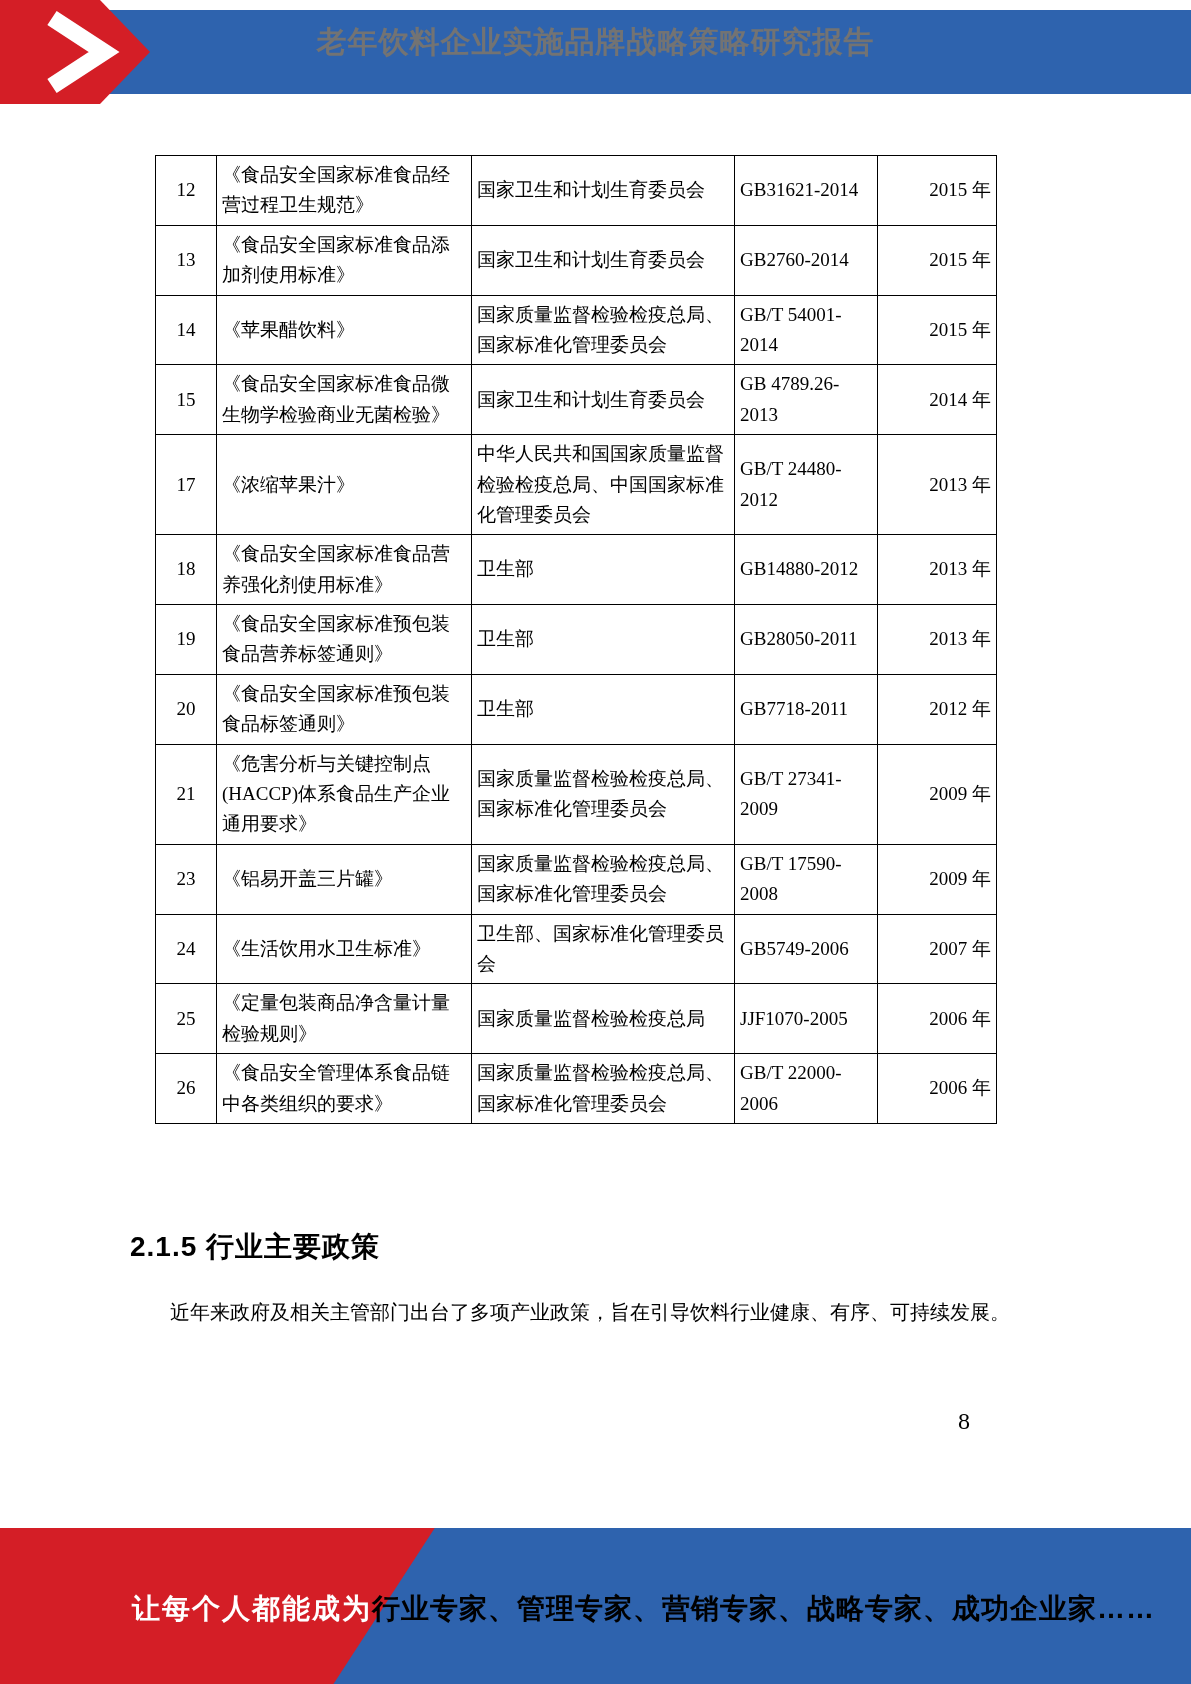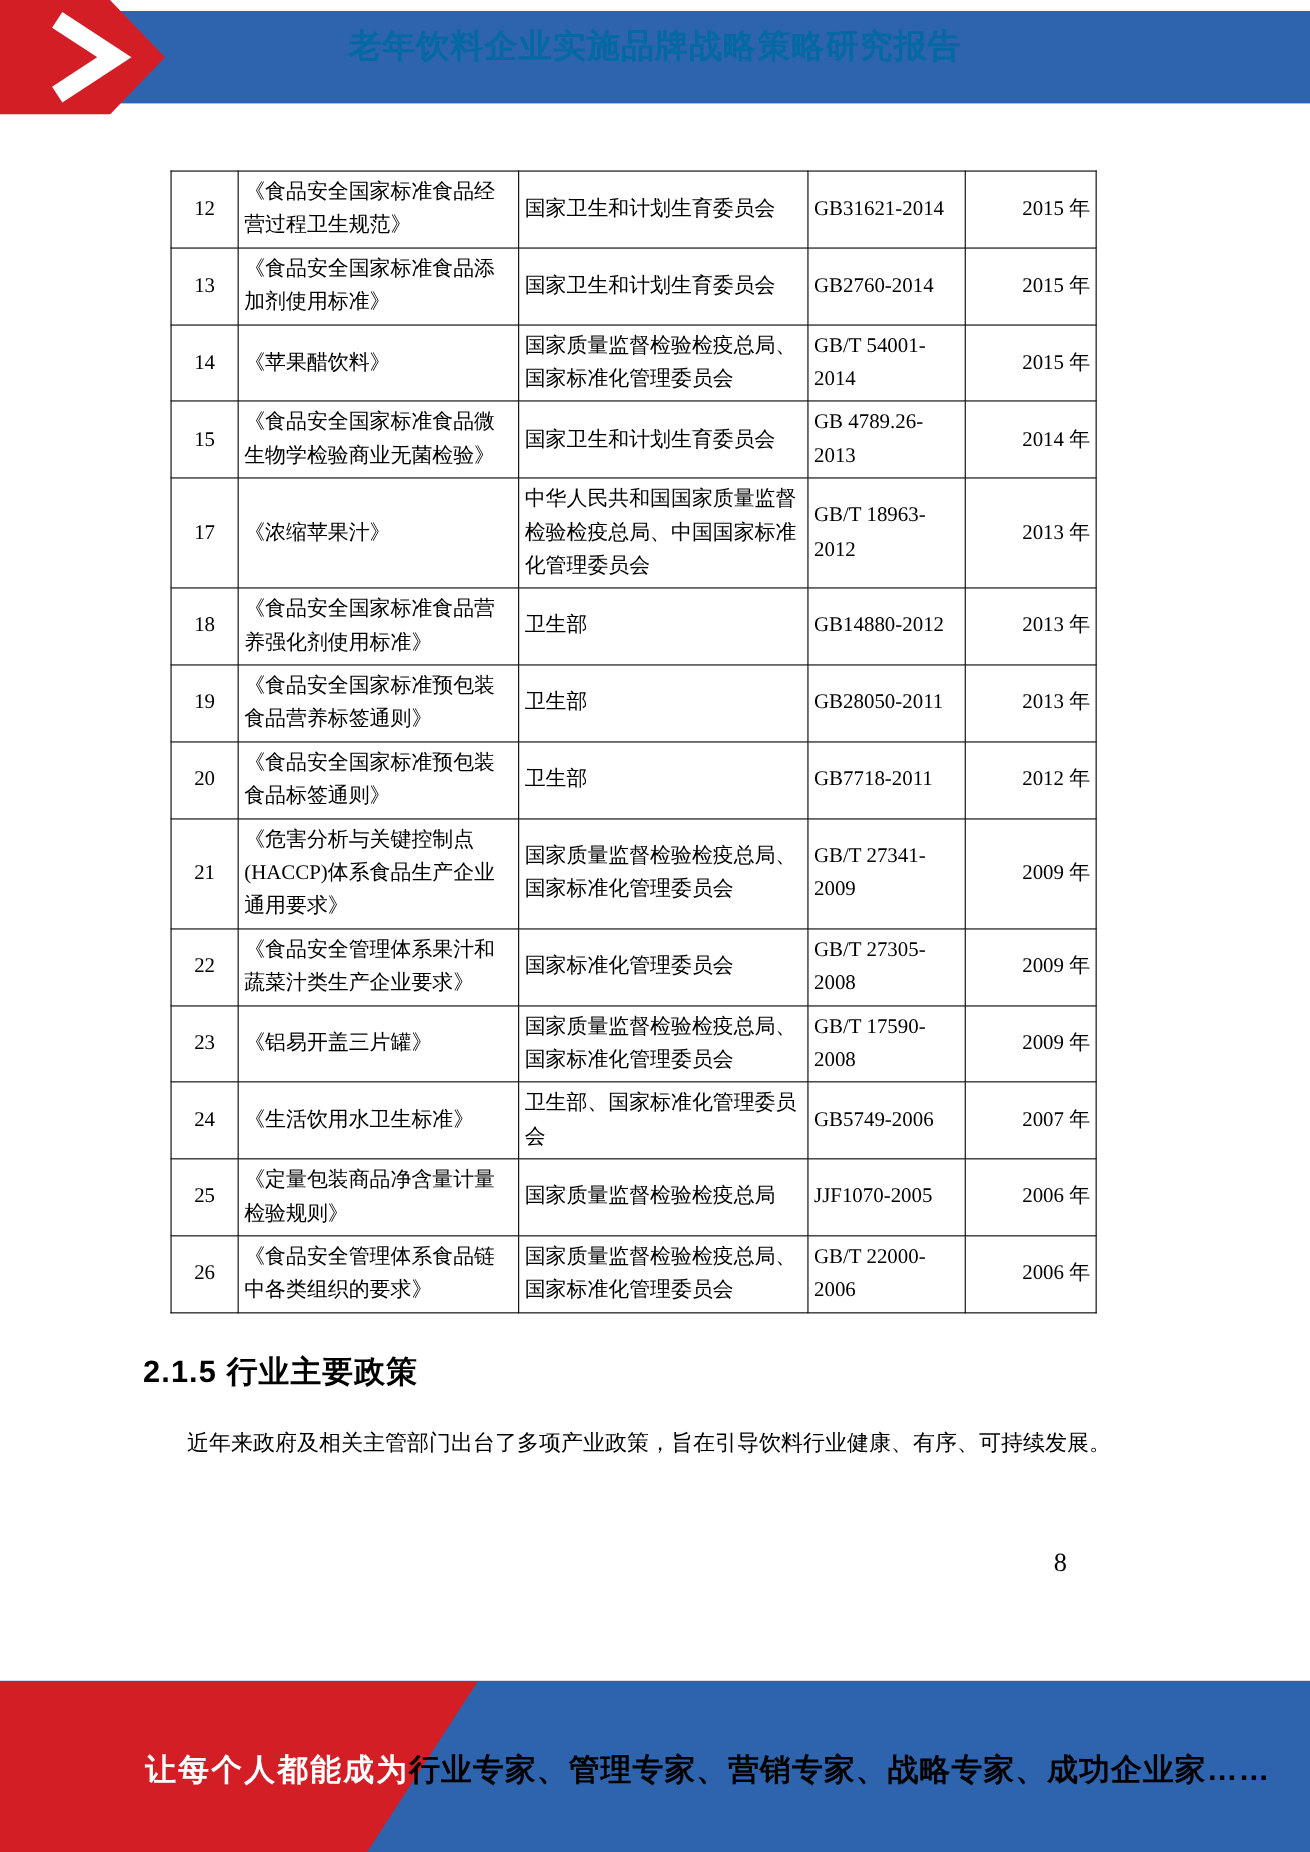--- a/index.html
+++ b/index.html
@@ -30,21 +30,21 @@
     left: 0; top: 0;
     width: 152px; height: 104px;
   }
   .header-title {
     position: absolute;
     left: 0; right: 0;
     top: 10px; height: 64px;
     display: flex;
     align-items: center;
     justify-content: center;
-    color: #0369a1;
+    color: #737373;
     font-family: "Liberation Sans", "DejaVu Sans", sans-serif;
     font-weight: bold;
     font-size: 30px;
     letter-spacing: 1px;
   }
 
   
   .table-wrap {
     position: absolute;
     top: 116px;
@@ -176,21 +176,21 @@
     <td class="c-no">15</td>
     <td class="c-name">《食品安全国家标准食品微生物学检验商业无菌检验》</td>
     <td class="c-org">国家卫生和计划生育委员会</td>
     <td class="c-std">GB 4789.26-2013</td>
     <td class="c-year">2014 年</td>
   </tr>
         <tr>
     <td class="c-no">17</td>
     <td class="c-name">《浓缩苹果汁》</td>
     <td class="c-org">中华人民共和国国家质量监督检验检疫总局、中国国家标准化管理委员会</td>
-    <td class="c-std">GB/T 18963-2012</td>
+    <td class="c-std">GB/T 24480-2012</td>
     <td class="c-year">2013 年</td>
   </tr>
         <tr>
     <td class="c-no">18</td>
     <td class="c-name">《食品安全国家标准食品营养强化剂使用标准》</td>
     <td class="c-org">卫生部</td>
     <td class="c-std">GB14880-2012</td>
     <td class="c-year">2013 年</td>
   </tr>
         <tr>
@@ -208,27 +208,20 @@
     <td class="c-year">2012 年</td>
   </tr>
         <tr>
     <td class="c-no">21</td>
     <td class="c-name">《危害分析与关键控制点(HACCP)体系食品生产企业通用要求》</td>
     <td class="c-org">国家质量监督检验检疫总局、国家标准化管理委员会</td>
     <td class="c-std">GB/T 27341-2009</td>
     <td class="c-year">2009 年</td>
   </tr>
         <tr>
-    <td class="c-no">22</td>
-    <td class="c-name">《食品安全管理体系果汁和蔬菜汁类生产企业要求》</td>
-    <td class="c-org">国家标准化管理委员会</td>
-    <td class="c-std">GB/T 27305-2008</td>
-    <td class="c-year">2009 年</td>
-  </tr>
-        <tr>
     <td class="c-no">23</td>
     <td class="c-name">《铝易开盖三片罐》</td>
     <td class="c-org">国家质量监督检验检疫总局、国家标准化管理委员会</td>
     <td class="c-std">GB/T 17590-2008</td>
     <td class="c-year">2009 年</td>
   </tr>
         <tr>
     <td class="c-no">24</td>
     <td class="c-name">《生活饮用水卫生标准》</td>
     <td class="c-org">卫生部、国家标准化管理委员会</td>

